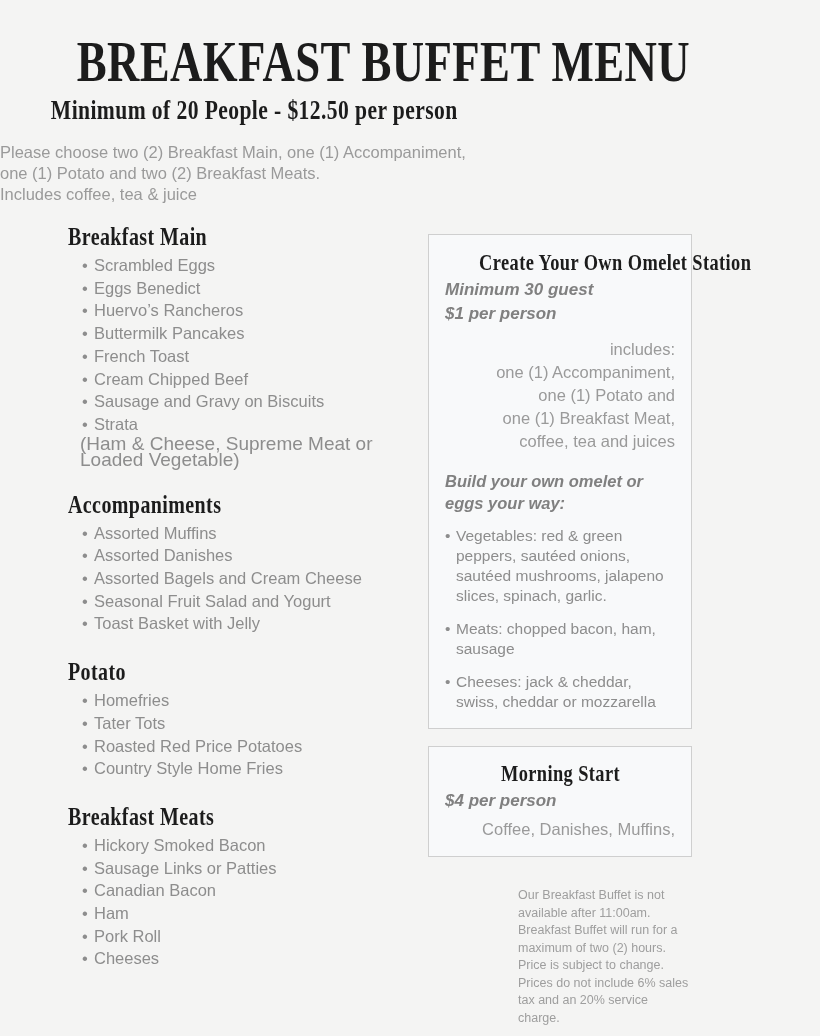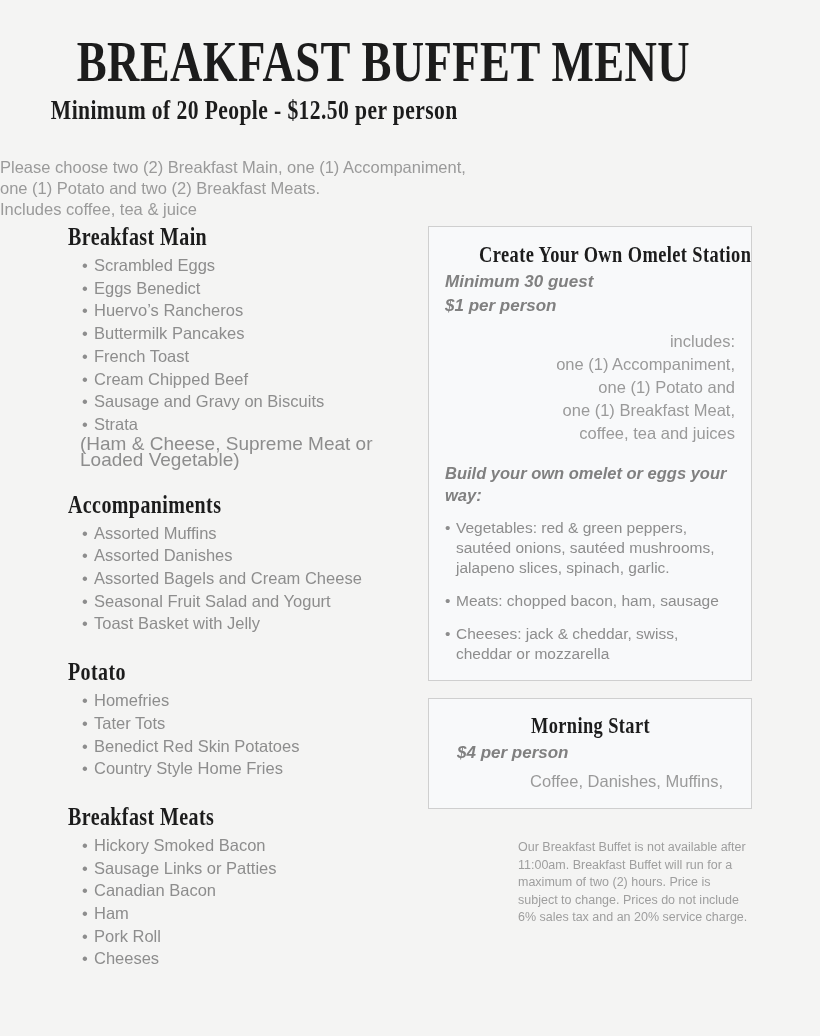--- a/index.html
+++ b/index.html
@@ -46,36 +46,36 @@
   }
 
   #sub-title {
     font-size:27px;
     line-height:34px;
     display:inline-block;
     margin-top:2px;
   }
 
   #intro {
-    margin-top:30px;
+    margin-top:15px;
     font-size:16.5px;
     line-height:21px;
     color:#9a9a9a;
   }
 
   
   #columns {
     position:absolute;
     top:222px;
     left:0;
     width:820px;
   }
 
   #left-col  { position:absolute; left:68px; top:0; width:340px; }
-  #right-col { position:absolute; left:428px; top:4px; width:324px; }
+  #right-col { position:absolute; left:428px; top:12px; width:264px; }
 
   
   .section { margin-bottom:22px; }
   .section-title {
     font-size:25px;
     line-height:29px;
     display:inline-block;
     margin-bottom:3px;
   }
   .items { list-style:none; padding-left:14px; }
@@ -145,21 +145,21 @@
     line-height:20px;
     color:#8d8d8d;
     position:relative;
     padding-left:11px;
     margin-bottom:13px;
   }
   .omelet-items li:last-child { margin-bottom:0; }
   .omelet-items li .bullet { position:absolute; left:0; top:0; }
 
   
-  #morning-box { margin-top:17px; padding:13px 28px 16px; }
+  #morning-box { margin-top:17px; padding:13px 16px 16px; }
   #morning-desc {
     text-align:right;
     font-size:16.5px;
     line-height:22px;
     color:#9a9a9a;
     margin-top:7px;
   }
 
   
   #disclaimer {
@@ -214,21 +214,21 @@
         <li><span class="bullet">•</span><span>Seasonal Fruit Salad and Yogurt</span></li>
         <li><span class="bullet">•</span><span>Toast Basket with Jelly</span></li>
       </ul>
     </div>
 
     <div class="section">
       <div class="serif section-title">Potato</div>
       <ul class="items">
         <li><span class="bullet">•</span><span>Homefries</span></li>
         <li><span class="bullet">•</span><span>Tater Tots</span></li>
-        <li><span class="bullet">•</span><span>Benedict Red Skin Potatoes</span></li>
+        <li><span class="bullet">•</span><span>Roasted Red Price Potatoes</span></li>
         <li><span class="bullet">•</span><span>Country Style Home Fries</span></li>
       </ul>
     </div>
 
     <div class="section">
       <div class="serif section-title">Breakfast Meats</div>
       <ul class="items">
         <li><span class="bullet">•</span><span>Hickory Smoked Bacon</span></li>
         <li><span class="bullet">•</span><span>Sausage Links or Patties</span></li>
         <li><span class="bullet">•</span><span>Canadian Bacon</span></li>

